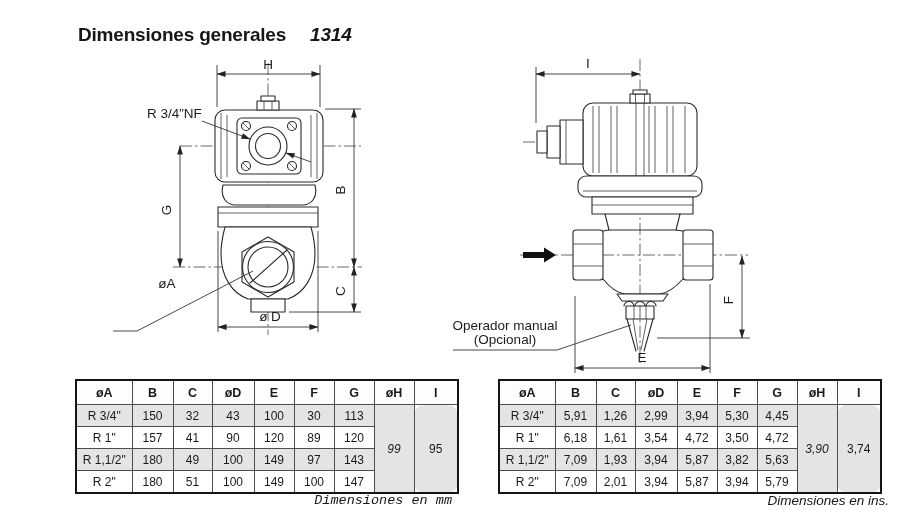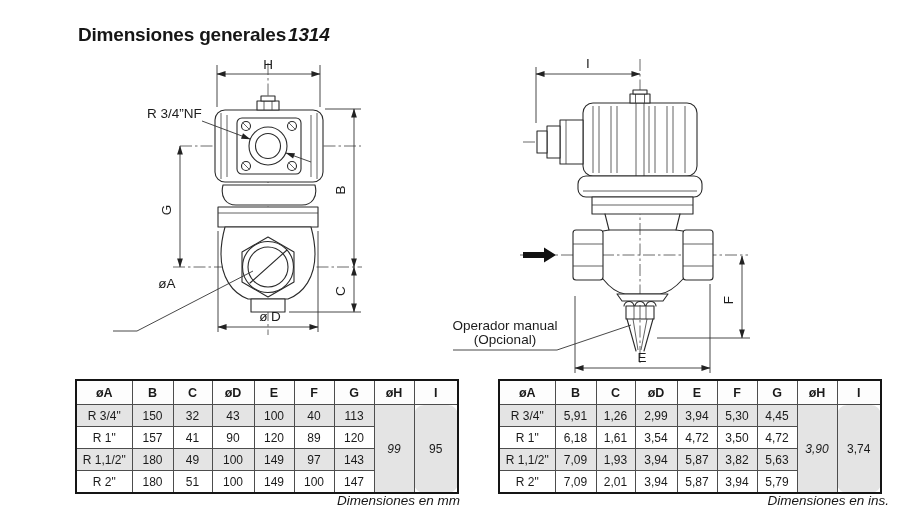--- a/index.html
+++ b/index.html
@@ -2,21 +2,21 @@
 <html><head>
 <meta charset="utf-8">
 <style>
   html,body{margin:0;padding:0;}
   body{width:923px;height:515px;background:#ffffff;position:relative;overflow:hidden;
        font-family:"Liberation Sans",sans-serif;color:#111;}
   .abs{position:absolute;}
 
   
   .title{left:78px;top:24px;font-size:19px;font-weight:bold;letter-spacing:-0.2px;color:#161616;}
-  .title .model{font-style:italic;margin-left:2px;}
+  .title .model{font-style:italic;margin-left:24px;}
 
   
   svg{display:block;}
   .front{left:85px;top:55px;}
   .side{left:445px;top:53px;}
   svg .ln{stroke:#2a2a2a;stroke-width:1.1;fill:none;stroke-linejoin:round;stroke-linecap:round;}
   svg .thin{stroke:#3a3a3a;stroke-width:0.8;fill:none;}
   svg .dim{stroke:#333;stroke-width:0.9;fill:none;}
   svg .cl{stroke:#444;stroke-width:0.8;fill:none;stroke-dasharray:12 3 2.5 3;}
   svg .wh{fill:#ffffff;}
@@ -28,21 +28,21 @@
   table.dims{border-collapse:collapse;table-layout:fixed;border:2px solid #151515;
              font-size:12px;color:#1a1a1a;background:#fff;}
   table.dims td{border:1px solid #4d4d4d;text-align:center;vertical-align:middle;
                 padding:0;height:21px;}
   table.dims tr.head td{font-weight:bold;font-size:12.5px;height:23px;background:#fdfdfd;}
   table.dims tr.shade td{background:#e4e4e4;}
   table.dims td.mh{background:#f3f3f3;font-style:italic;}
   table.dims td.mi{background:#e0e0e0;border-radius:10px;}
 
   .caption{font-style:italic;font-size:13.5px;color:#161616;width:391px;text-align:right;}
-  .cap-mm{left:69px;top:493px;}
+  .cap-mm{left:61px;top:493px;font-family:Liberation Mono, monospace;}
   .cap-ins{left:498px;top:493px;}
 </style>
 </head>
 <body>
 
 <div class="abs title">
   <span>Dimensiones generales</span><span class="model">1314</span>
 </div>
 
 <svg class="abs front" width="300" height="290" viewBox="0 0 300 290">
@@ -261,21 +261,21 @@
     <td>G</td>
     <td>øH</td>
     <td>I</td>
   </tr>
   <tr class="shade">
     <td>R 3/4"</td>
     <td>150</td>
     <td>32</td>
     <td>43</td>
     <td>100</td>
-    <td>40</td>
+    <td>30</td>
     <td>113</td>
     <td class="mh" rowspan="4">99</td>
     <td class="mi" rowspan="4">95</td>
   </tr>
   <tr>
     <td>R 1"</td>
     <td>157</td>
     <td>41</td>
     <td>90</td>
     <td>120</td>

